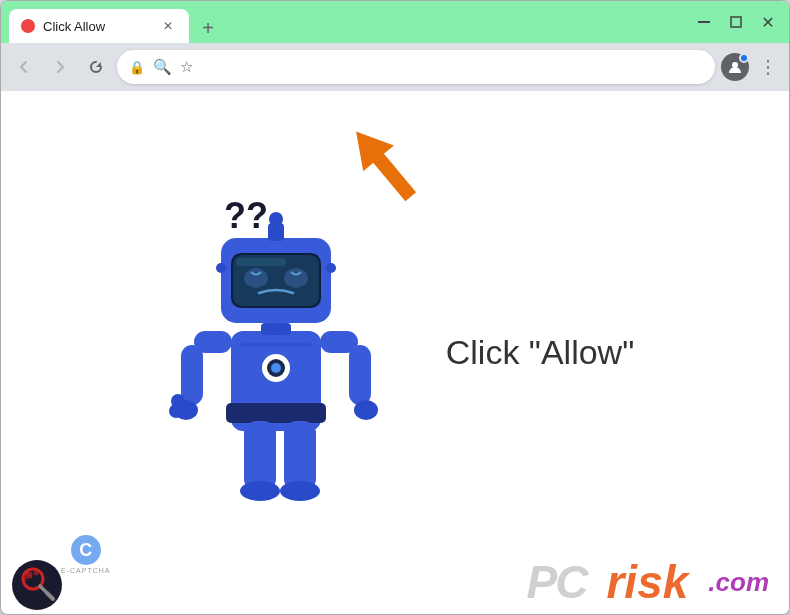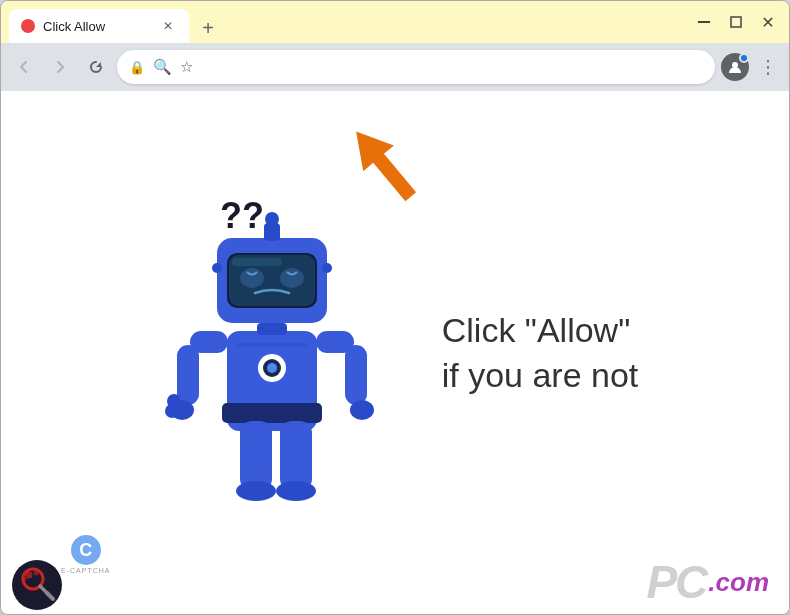--- a/index.html
+++ b/index.html
@@ -19,21 +19,21 @@
       border: 1px solid #aaa;
       border-radius: 8px;
       overflow: hidden;
       display: flex;
       flex-direction: column;
       box-shadow: 0 4px 20px rgba(0,0,0,0.3);
     }
 
     
     .titlebar {
-      background: #fef9c3;
+      background: #86efac;
       height: 42px;
       display: flex;
       align-items: center;
       padding: 0 8px;
       flex-shrink: 0;
     }
     .tab-container {
       display: flex;
       align-items: flex-end;
       height: 100%;
@@ -233,21 +233,21 @@
       color: #333;
       line-height: 1.3;
       font-weight: 400;
     }
     .pcrisk-logo {
       position: absolute;
       bottom: 5px;
       right: 20px;
       display: flex;
       align-items: center;
-      gap: 2px;
+      gap: 20px;
       justify-content: center;
     }
     .pcrisk-pc {
       font-size: 46px;
       font-weight: 900;
       color: #c8c8c8;
       opacity: 0.85;
       font-style: italic;
       letter-spacing: -2px;
     }
@@ -414,31 +414,31 @@
           <ellipse cx="104" cy="318" rx="20" ry="10" fill="#2a4bc9"></ellipse>
           <ellipse cx="144" cy="318" rx="20" ry="10" fill="#2a4bc9"></ellipse>
 
           <circle cx="65" cy="95" r="5" fill="#2a4bc9"></circle>
           <circle cx="175" cy="95" r="5" fill="#2a4bc9"></circle>
         </svg>
       </div>
 
       <div class="captcha-text">
         <div>Click "Allow"</div>
-        <div>if you are not</div>
       </div>
     </div>
 
     <div class="ecap-logo">
       <div style="width:30px; height:30px; border-radius:50%; background:#1a73e8; display:flex; align-items:center; justify-content:center; color:#fff; font-weight:900; font-size:18px;">C</div>
       <span style="font-size:7px; color:#555; letter-spacing:1px; margin-top:2px;">E-CAPTCHA</span>
     </div>
 
     <div class="pcrisk-logo">
       <span class="pcrisk-pc">PC</span>
+      <span class="pcrisk-risk">risk</span>
       <span class="pcrisk-dot-com">.com</span>
     </div>
 
     <div class="search-badge">
       <svg width="52" height="52" viewBox="0 0 52 52">
         <circle cx="26" cy="26" r="25" fill="#1a1a2e"></circle>
         <circle cx="22" cy="20" r="10" fill="none" stroke="#cc2222" stroke-width="3"></circle>
         <circle cx="18" cy="16" r="3.5" fill="#cc2222" opacity="0.7"></circle>
         <circle cx="25" cy="14" r="2.5" fill="#cc2222" opacity="0.6"></circle>
         <circle cx="14" cy="20" r="2" fill="#cc2222" opacity="0.5"></circle>

